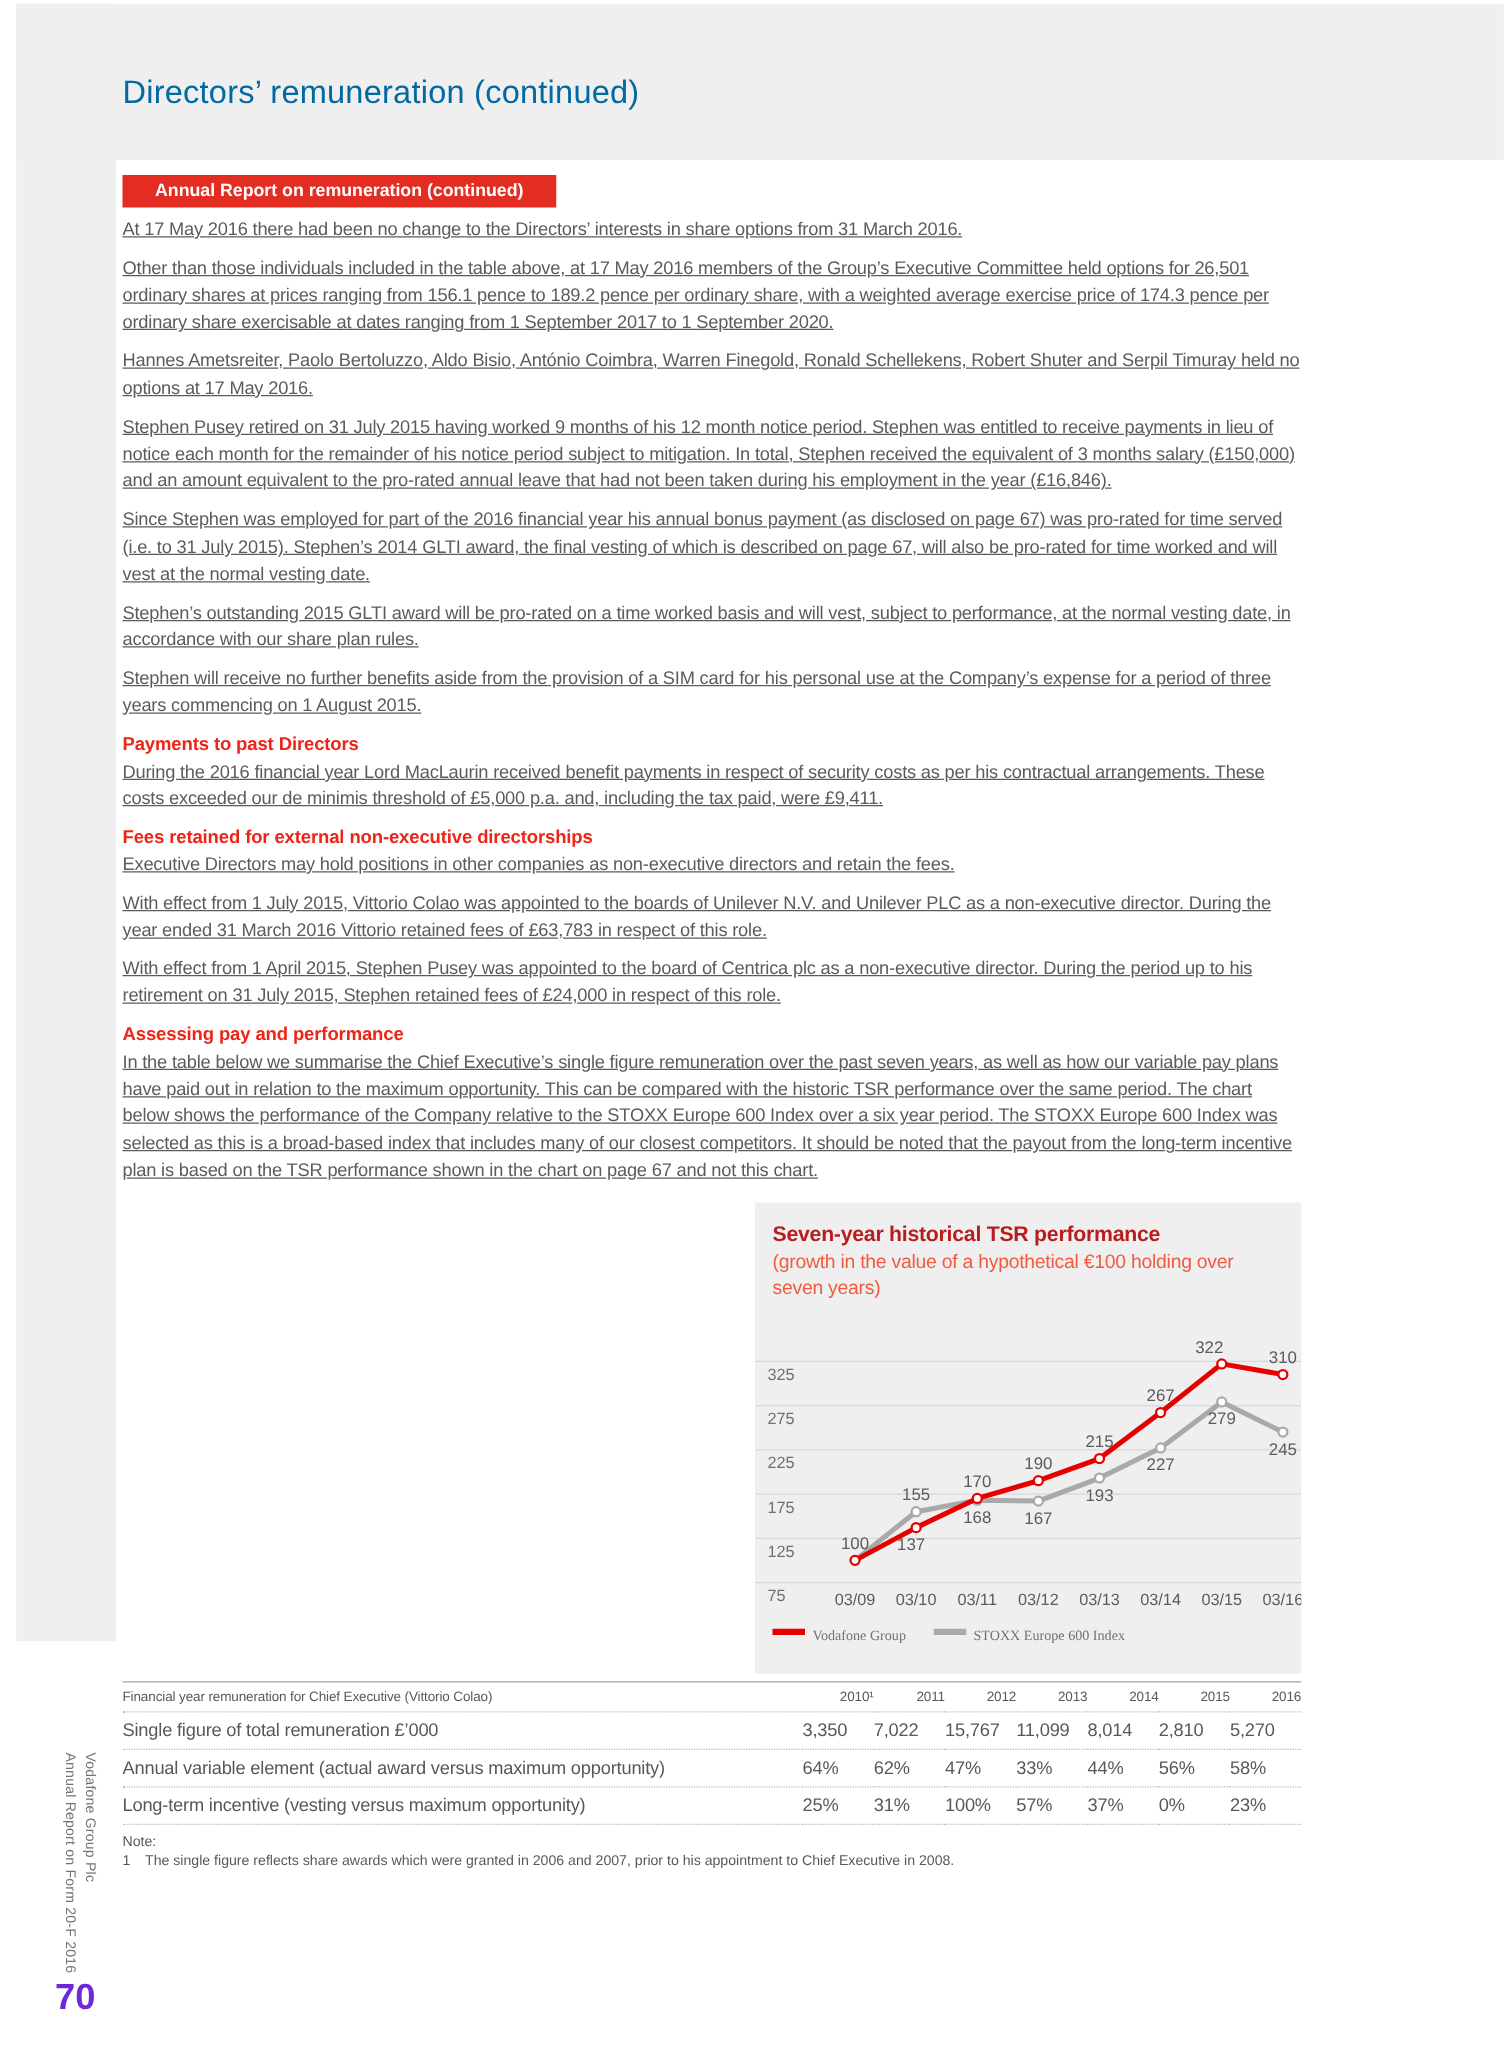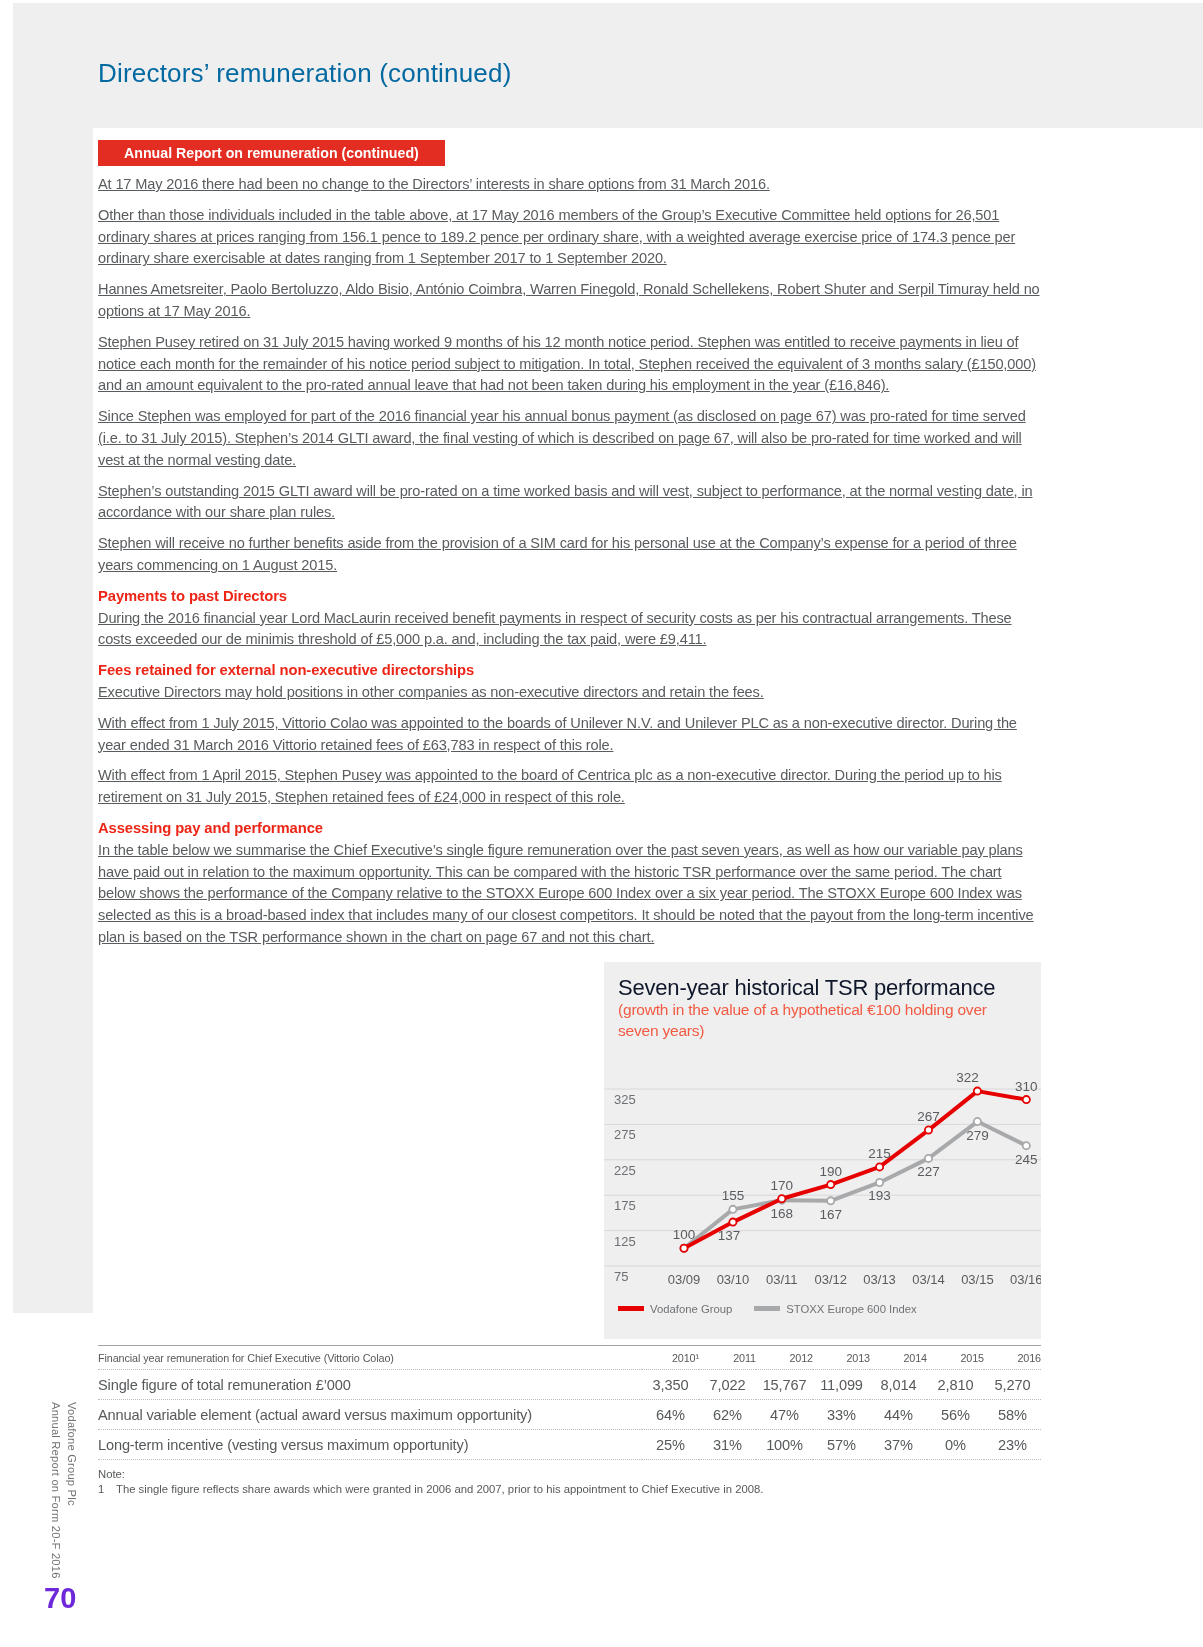--- a/index.html
+++ b/index.html
@@ -11,33 +11,33 @@
   .left-strip{position:absolute;left:13px;top:3px;width:80px;height:1310px;background:#efeff0;}
   .page-title{position:absolute;left:98px;top:58px;font-size:26px;font-weight:normal;
     color:#0369a1;letter-spacing:0.2px;margin:0;}
   .content{position:absolute;left:98px;top:140px;width:943px;}
   .badge{display:inline-block;background:#e42d22;color:#ffffff;font-weight:bold;
     font-size:14.2px;line-height:26px;padding:0 26px;margin:0 0 8px 0;}
   p.body{font-size:14.6px;line-height:21.8px;margin:0 0 9px 0;letter-spacing:-0.15px;color:#595c5e;text-decoration:underline;}
   h3.redhead{font-size:14.8px;line-height:21.8px;font-weight:bold;color:#ed2516;margin:9px 0 0 0;letter-spacing:-0.1px;}
   
   .chart-box{width:437px;margin:13px 0 0 auto;background:#efeff0;padding:14px 0 24px 0;}
-  .chart-title{color:#0f172a;font-weight:normal;font-size:22px;line-height:23px;margin:0 14px;letter-spacing:-0.2px;}
+  .chart-title{color:#b91c1c;font-weight:bold;font-size:17px;line-height:23px;margin:0 14px;letter-spacing:-0.2px;}
   .chart-subtitle{color:#f25a41;font-size:15.5px;line-height:21px;margin:0 14px;letter-spacing:-0.2px;}
   .chart-svg{display:block;width:437px;height:242px;margin-top:14px;}
   svg text{font-family:"Liberation Sans", sans-serif;}
   .legend{display:flex;align-items:center;margin:6px 14px 0 14px;font-size:11.3px;color:#6f7274;}
-  .legend-item{display:flex;align-items:center;margin-right:22px;}
+  .legend-item{display:flex;margin-right:22px;font-family:Liberation Serif, serif;}
   .swatch{display:inline-block;width:26px;height:5px;margin-right:6px;}
   
   table.remtable{width:100%;border-collapse:collapse;margin-top:6px;border-top:1px solid #a2a5a7;}
   table.remtable th{font-weight:normal;font-size:10.8px;color:#56595b;text-align:right;
     padding:6px 0 5px 0;border-bottom:1px dotted #b9bcbd;letter-spacing:-0.1px;}
   table.remtable th.th-label{text-align:left;}
-  table.remtable td{font-size:14.6px;color:#56595b;text-align:center;padding:7px 0 6px 0;
+  table.remtable td{font-size:14.6px;color:#56595b;text-align:left;padding:7px 0 6px 0;
     border-bottom:1px dotted #b9bcbd;letter-spacing:-0.15px;}
   table.remtable td.rowlabel{text-align:left;}
   .c-year{width:57px;}
   
   .note{margin-top:7px;font-size:11.3px;line-height:15.5px;color:#56595b;}
   .note-line{display:flex;}
   .note-num{width:18px;}
   
   .spine{position:absolute;left:48px;bottom:68px;writing-mode:vertical-rl;
     font-size:11.2px;line-height:16px;color:#717477;letter-spacing:0.2px;}

